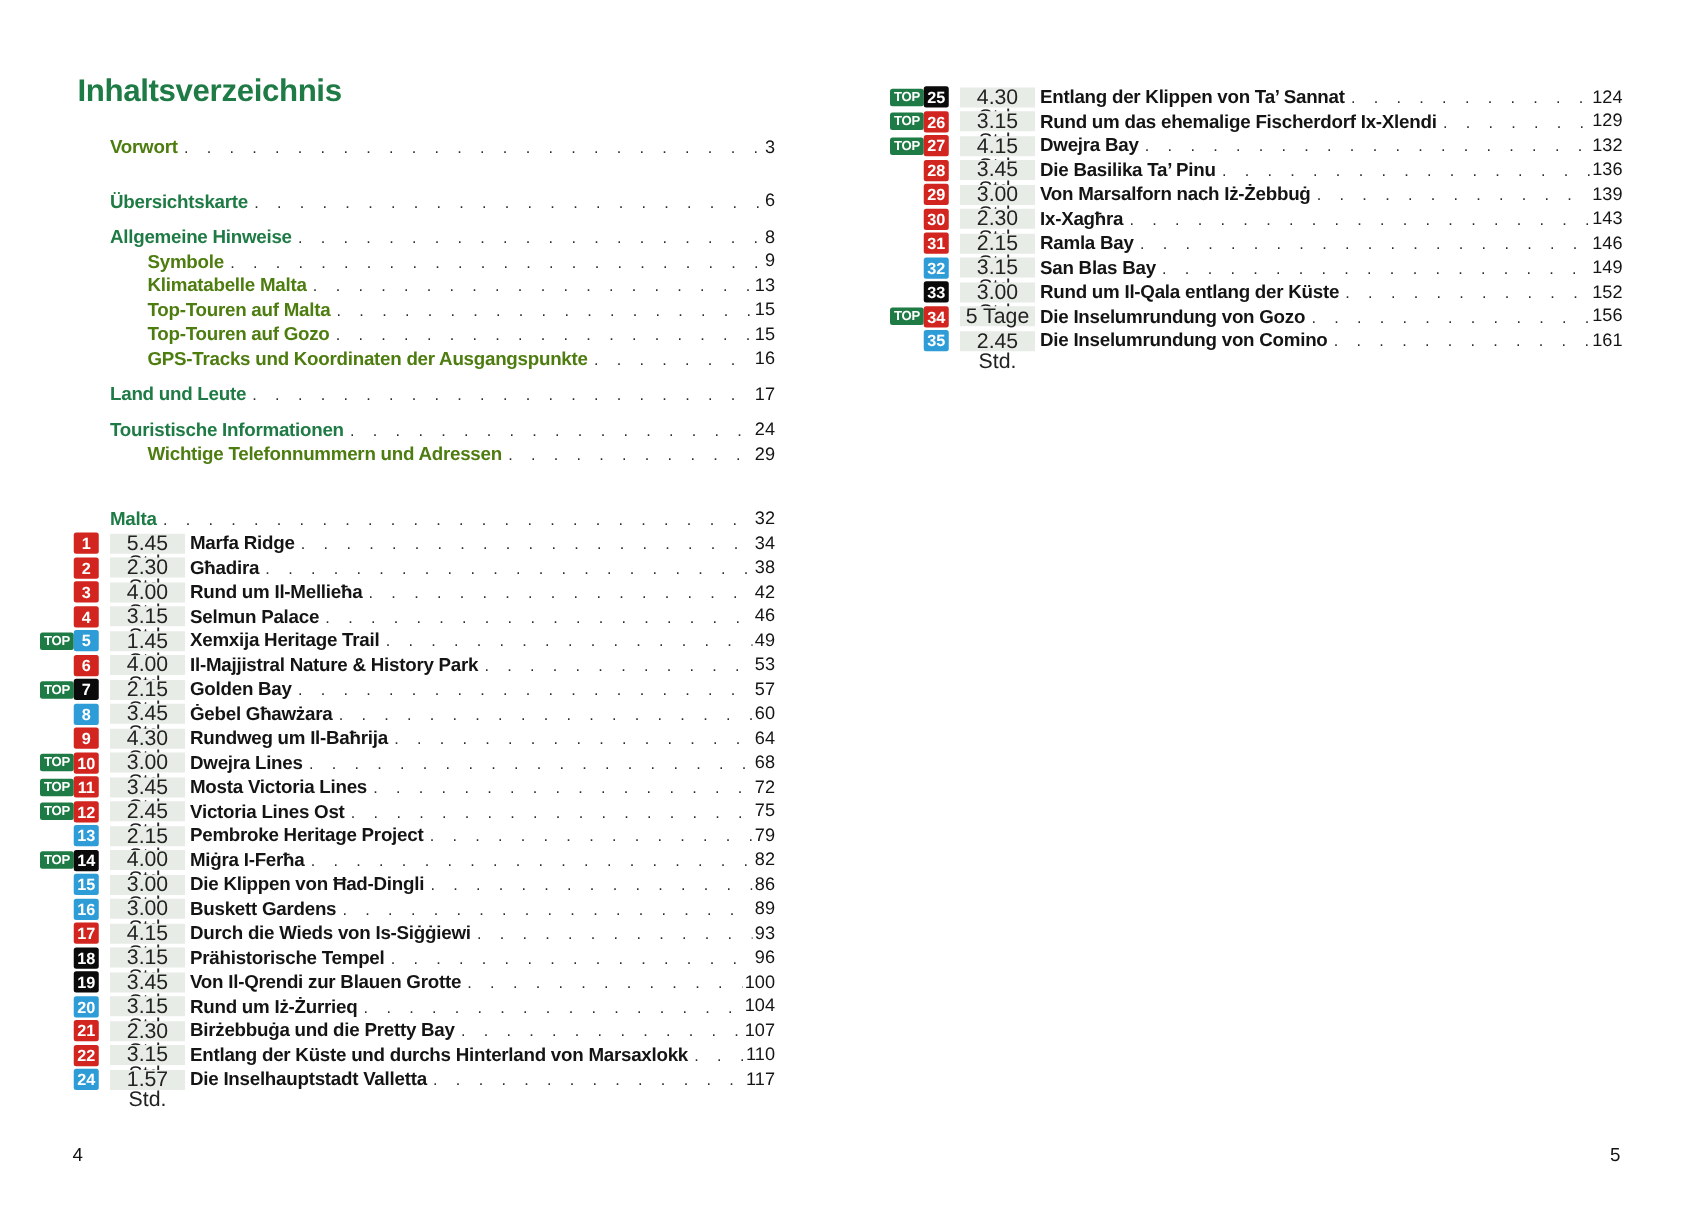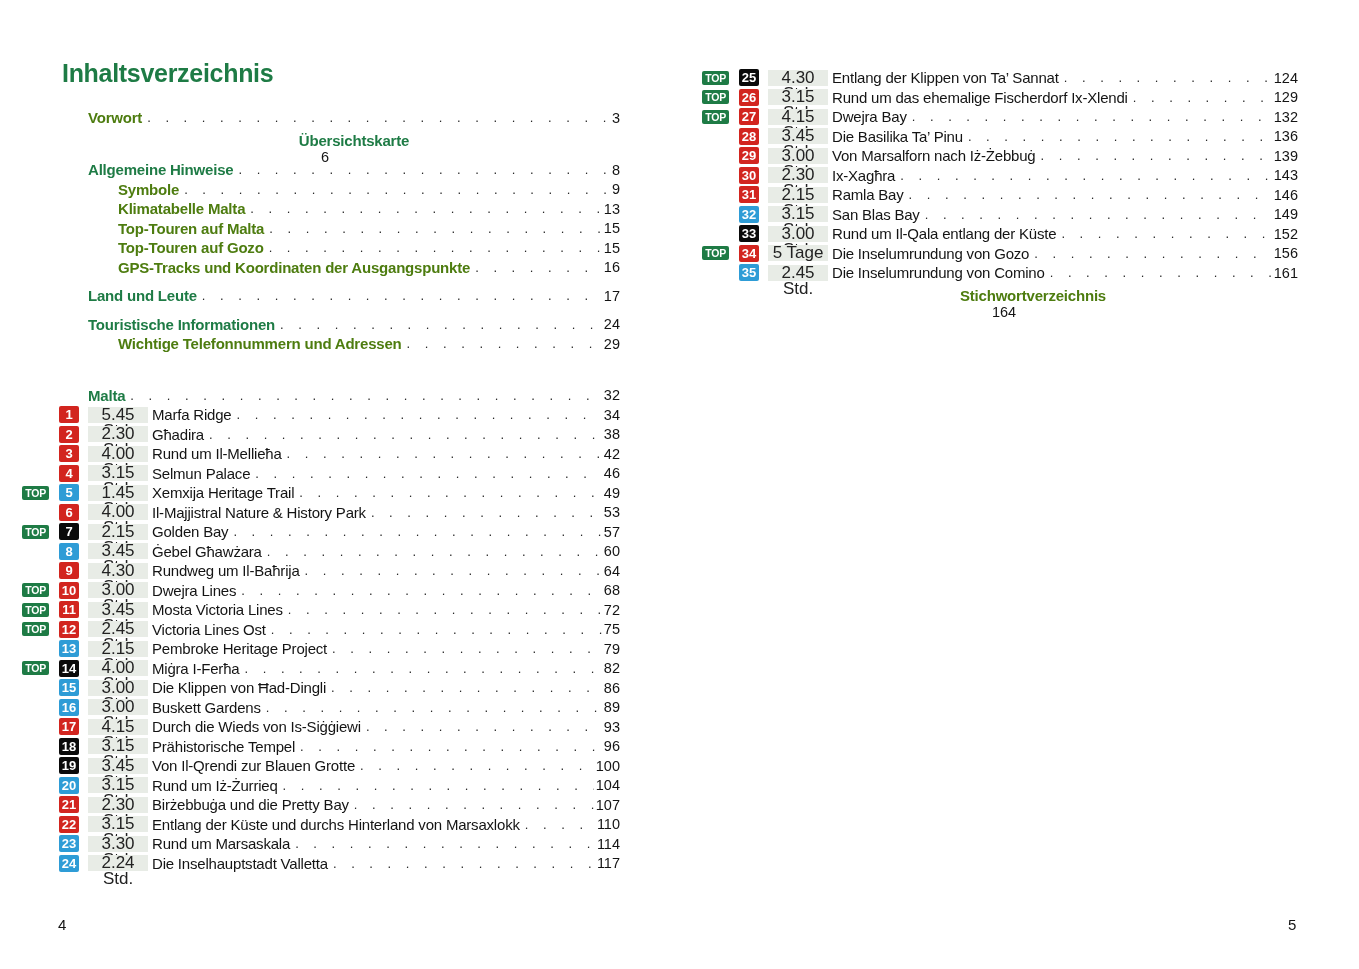--- a/index.html
+++ b/index.html
@@ -12,44 +12,44 @@
   }
   .page{position:absolute;top:60px;}
   .page-left{left:30px;width:590px;}
   .page-right{left:710px;width:588px;top:68px;}
   h1.toc-title{
     margin:0 0 22px 32px;font-size:25px;line-height:26px;font-weight:bold;
     color:var(--green);letter-spacing:-0.3px;
   }
   .row{display:flex;align-items:center;height:19.5px;font-size:15px;}
   .sp-s{margin-top:9px;}
-  .sp-m{margin-top:4px;flex-direction:column;}
+  .sp-m{margin-top:24px;}
   .sp-l{margin-top:32px;}
   .label{font-weight:bold;white-space:nowrap;letter-spacing:-0.2px;}
   .ind1{padding-left:58px;}
   .ind2{padding-left:88px;}
   .c-green{color:var(--green);}
   .c-black{color:#4d7c0f;}
-  .badges{width:49px;display:flex;justify-content:flex-end;align-items:center;gap:10px;flex:none;}
+  .badges{width:49px;display:flex;justify-content:flex-end;align-items:center;gap:0;flex:none;}
   .top-badge{
     background:var(--green);color:#fff;font-size:10.5px;font-weight:bold;
     height:14px;line-height:14px;padding:0 3px;border-radius:2px;letter-spacing:-0.2px;flex:none;
   }
   .num-badge{
     min-width:20px;height:17px;line-height:17px;border-radius:2px;text-align:center;
     color:#fff;font-size:13px;font-weight:bold;flex:none;box-sizing:border-box;padding:0 1px;
   }
   .badge-red{background:var(--red);}
   .badge-blue{background:var(--blue);}
   .badge-black{background:var(--black);}
   .time-cell{
     width:60px;height:16px;line-height:16px;margin-left:9px;background:var(--time_bg);
     text-align:center;font-size:17px;color:#222;flex:none;
   }
-  .title{margin-left:4px;font-weight:normal;white-space:nowrap;letter-spacing:-0.2px;}
+  .title{margin-left:4px;font-weight:bold;white-space:nowrap;letter-spacing:-0.2px;}
   .dots{
     flex:1;overflow:hidden;white-space:nowrap;margin:0 2px 0 5px;
     font-size:13px;color:#2a2a2a;letter-spacing:5.5px;
   }
   .dots::after{content:". . . . . . . . . . . . . . . . . . . . . . . . . . . . . . . . . . . . . . . . . . . . . . . . . . . . . . . . . . . . . . . . . . . . . . . . . . . . . . . .";}
   .pg{text-align:right;white-space:nowrap;font-size:14.5px;flex:none;}
   .folio{position:absolute;top:916px;font-size:15px;color:#141414;}
   .folio-left{left:58px;}
   .folio-right{left:1288px;}
 </style>
@@ -318,32 +318,23 @@
         <span class="badges">
           <span class="num-badge badge-red">22</span>
         </span>
         <span class="time-cell">3.15 Std.</span>
         <span class="title">Entlang der Küste und durchs Hinterland von Marsaxlokk</span>
         <span class="dots"></span>
         <span class="pg">110</span>
       </div>
       <div class="row">
         <span class="badges">
-          <span class="num-badge badge-blue">23</span>
-        </span>
-        <span class="time-cell">3.30 Std.</span>
-        <span class="title">Rund um Marsaskala</span>
-        <span class="dots"></span>
-        <span class="pg">114</span>
-      </div>
-      <div class="row">
-        <span class="badges">
           <span class="num-badge badge-blue">24</span>
         </span>
-        <span class="time-cell">2.24 Std.</span>
+        <span class="time-cell">1.57 Std.</span>
         <span class="title">Die Inselhauptstadt Valletta</span>
         <span class="dots"></span>
         <span class="pg">117</span>
       </div>
     </div>
 </div>
 
 <div class="page page-right">
   <div class="list">
       <div class="row">
@@ -441,23 +432,18 @@
         <span class="pg">156</span>
       </div>
       <div class="row">
         <span class="badges">
           <span class="num-badge badge-blue">35</span>
         </span>
         <span class="time-cell">2.45 Std.</span>
         <span class="title">Die Inselumrundung von Comino</span>
         <span class="dots"></span>
         <span class="pg">161</span>
-      </div>
-      <div class="row sp-m">
-        <span class="label ind1 c-black">Stichwortverzeichnis</span>
-        <span class="dots"></span>
-        <span class="pg">164</span>
       </div>
     </div>
 </div>
 
 <div class="folio folio-left">4</div>
 <div class="folio folio-right">5</div>
 
 </body></html>

